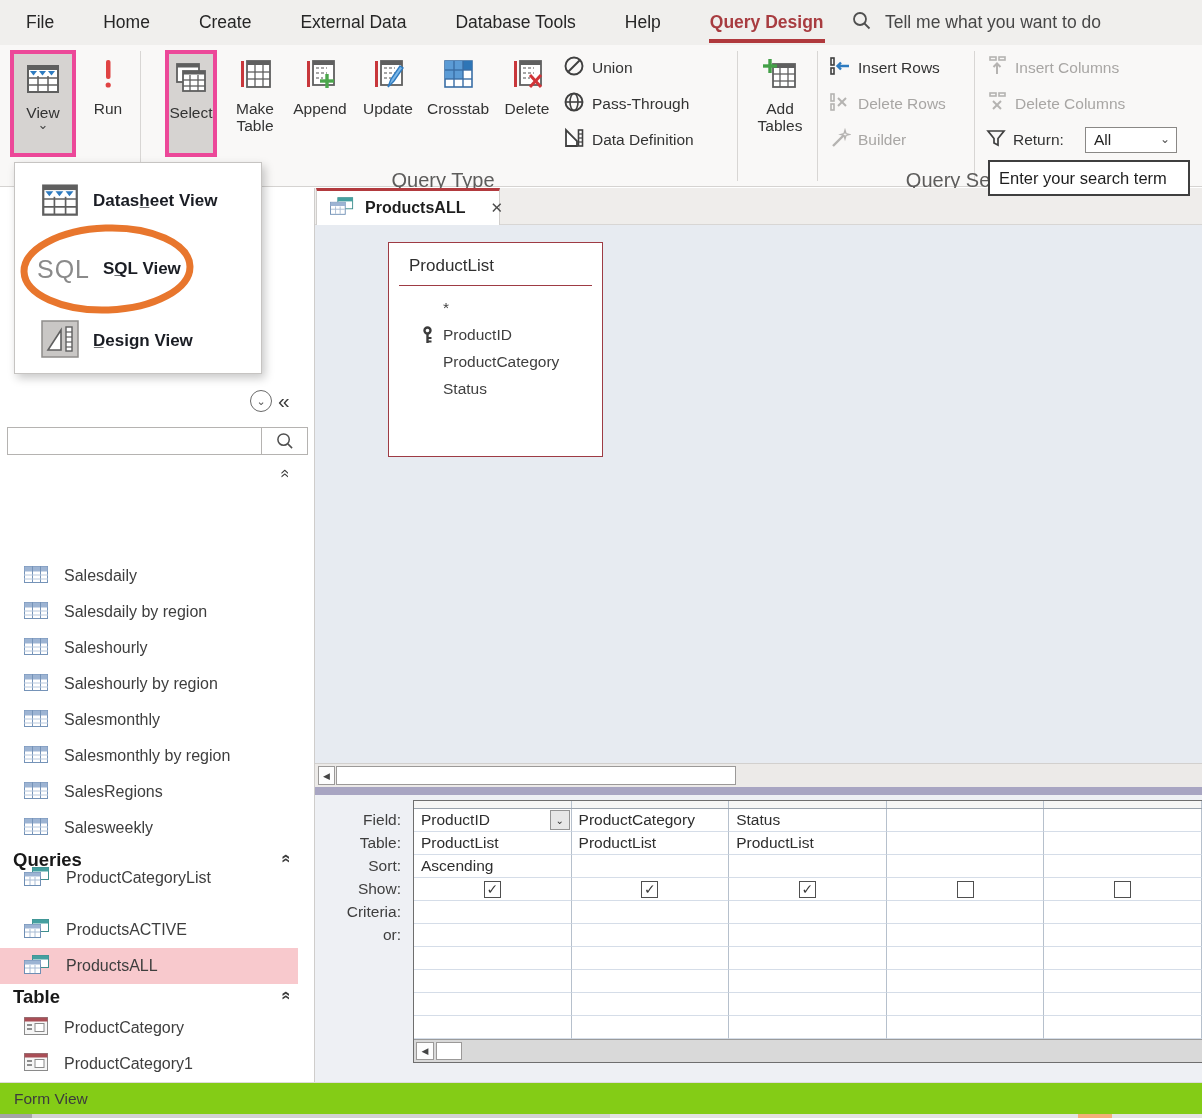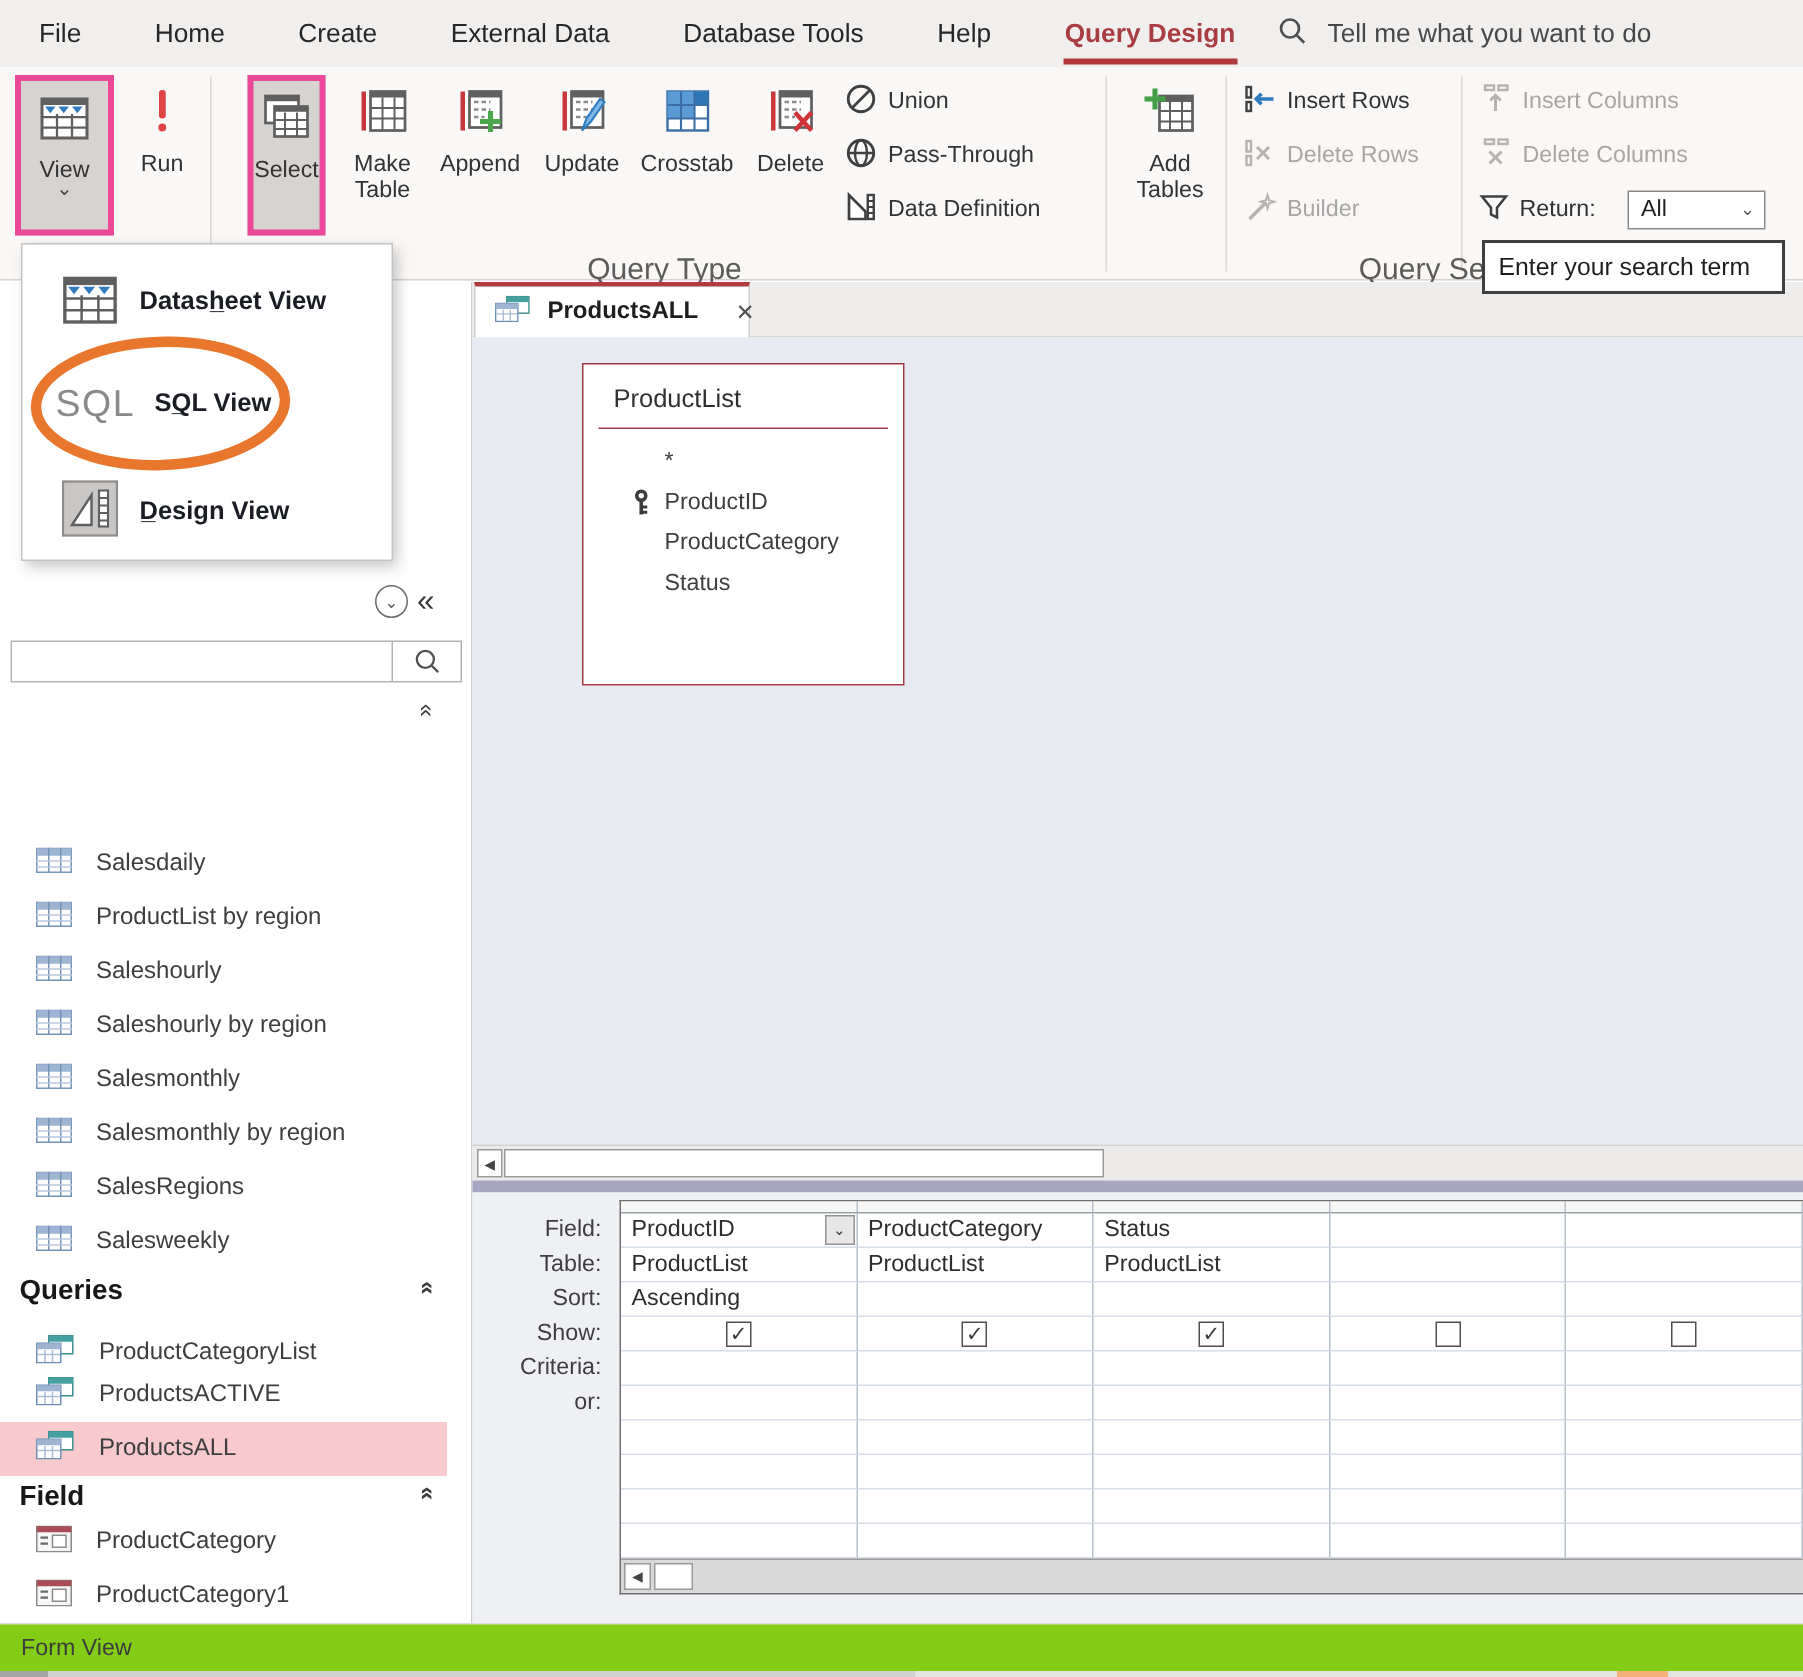--- a/index.html
+++ b/index.html
@@ -400,21 +400,21 @@
   </div>
   <div class="nav-item" style="top:406px;">
     <span><svg width="24" height="17" viewBox="0 0 24 17">
           <rect x="0.5" y="0.5" width="23" height="16" fill="#fff" stroke="#7593b8"></rect>
           <rect x="0.5" y="0.5" width="23" height="5" fill="#9db4d3"></rect>
           <line x1="8.5" y1="0" x2="8.5" y2="17" stroke="#7593b8"></line>
           <line x1="16.5" y1="0" x2="16.5" y2="17" stroke="#7593b8"></line>
           <line x1="0" y1="9" x2="24" y2="9" stroke="#b9c9de"></line>
           <line x1="0" y1="13" x2="24" y2="13" stroke="#b9c9de"></line>
         </svg></span>
-    <span>ProductList by region</span>
+    <span>Salesdaily by region</span>
   </div>
   <div class="nav-item" style="top:442px;">
     <span><svg width="24" height="17" viewBox="0 0 24 17">
           <rect x="0.5" y="0.5" width="23" height="16" fill="#fff" stroke="#7593b8"></rect>
           <rect x="0.5" y="0.5" width="23" height="5" fill="#9db4d3"></rect>
           <line x1="8.5" y1="0" x2="8.5" y2="17" stroke="#7593b8"></line>
           <line x1="16.5" y1="0" x2="16.5" y2="17" stroke="#7593b8"></line>
           <line x1="0" y1="9" x2="24" y2="9" stroke="#b9c9de"></line>
           <line x1="0" y1="13" x2="24" y2="13" stroke="#b9c9de"></line>
         </svg></span>
@@ -473,21 +473,21 @@
           <line x1="0" y1="9" x2="24" y2="9" stroke="#b9c9de"></line>
           <line x1="0" y1="13" x2="24" y2="13" stroke="#b9c9de"></line>
         </svg></span>
     <span>Salesweekly</span>
   </div>
 
   <div class="nav-header" style="top:655px;">
     <span>Queries</span>
     <span class="dblchev">»</span>
   </div>
-  <div class="nav-item" style="top:696px;">
+  <div class="nav-item" style="top:672px;">
     <span><svg width="26" height="19" viewBox="0 0 26 19">
           <rect x="8.5" y="0.5" width="16" height="12" fill="#fff" stroke="#3f8e8e"></rect>
           <rect x="8.5" y="0.5" width="16" height="4" fill="#45a0a0"></rect>
           <rect x="0.5" y="5.5" width="16" height="13" fill="#fff" stroke="#6f8fb5"></rect>
           <rect x="0.5" y="5.5" width="16" height="4" fill="#9db4d3"></rect>
           <line x1="6" y1="10" x2="6" y2="18" stroke="#a9bcd4"></line>
           <line x1="11" y1="10" x2="11" y2="18" stroke="#a9bcd4"></line>
           <line x1="1" y1="13" x2="16" y2="13" stroke="#a9bcd4"></line>
         </svg></span>
     <span>ProductCategoryList</span>
@@ -511,21 +511,21 @@
           <rect x="0.5" y="5.5" width="16" height="13" fill="#fff" stroke="#6f8fb5"></rect>
           <rect x="0.5" y="5.5" width="16" height="4" fill="#9db4d3"></rect>
           <line x1="6" y1="10" x2="6" y2="18" stroke="#a9bcd4"></line>
           <line x1="11" y1="10" x2="11" y2="18" stroke="#a9bcd4"></line>
           <line x1="1" y1="13" x2="16" y2="13" stroke="#a9bcd4"></line>
         </svg></span>
     <span>ProductsALL</span>
   </div>
 
   <div class="nav-header" style="top:792px;">
-    <span>Field</span>
+    <span>Table</span>
     <span class="dblchev">»</span>
   </div>
   <div class="nav-item" style="top:822px;">
     <span><svg width="24" height="18" viewBox="0 0 24 18">
           <rect x="0.5" y="0.5" width="23" height="17" fill="#f6f6f6" stroke="#8a8a8a"></rect>
           <rect x="0.5" y="0.5" width="23" height="4" fill="#a94e56"></rect>
           <line x1="3" y1="8" x2="8" y2="8" stroke="#6a6a6a" stroke-width="1.5"></line>
           <line x1="3" y1="12" x2="8" y2="12" stroke="#6a6a6a" stroke-width="1.5"></line>
           <rect x="11" y="6.5" width="9" height="8" fill="#fff" stroke="#8a8a8a"></rect>
         </svg></span>

